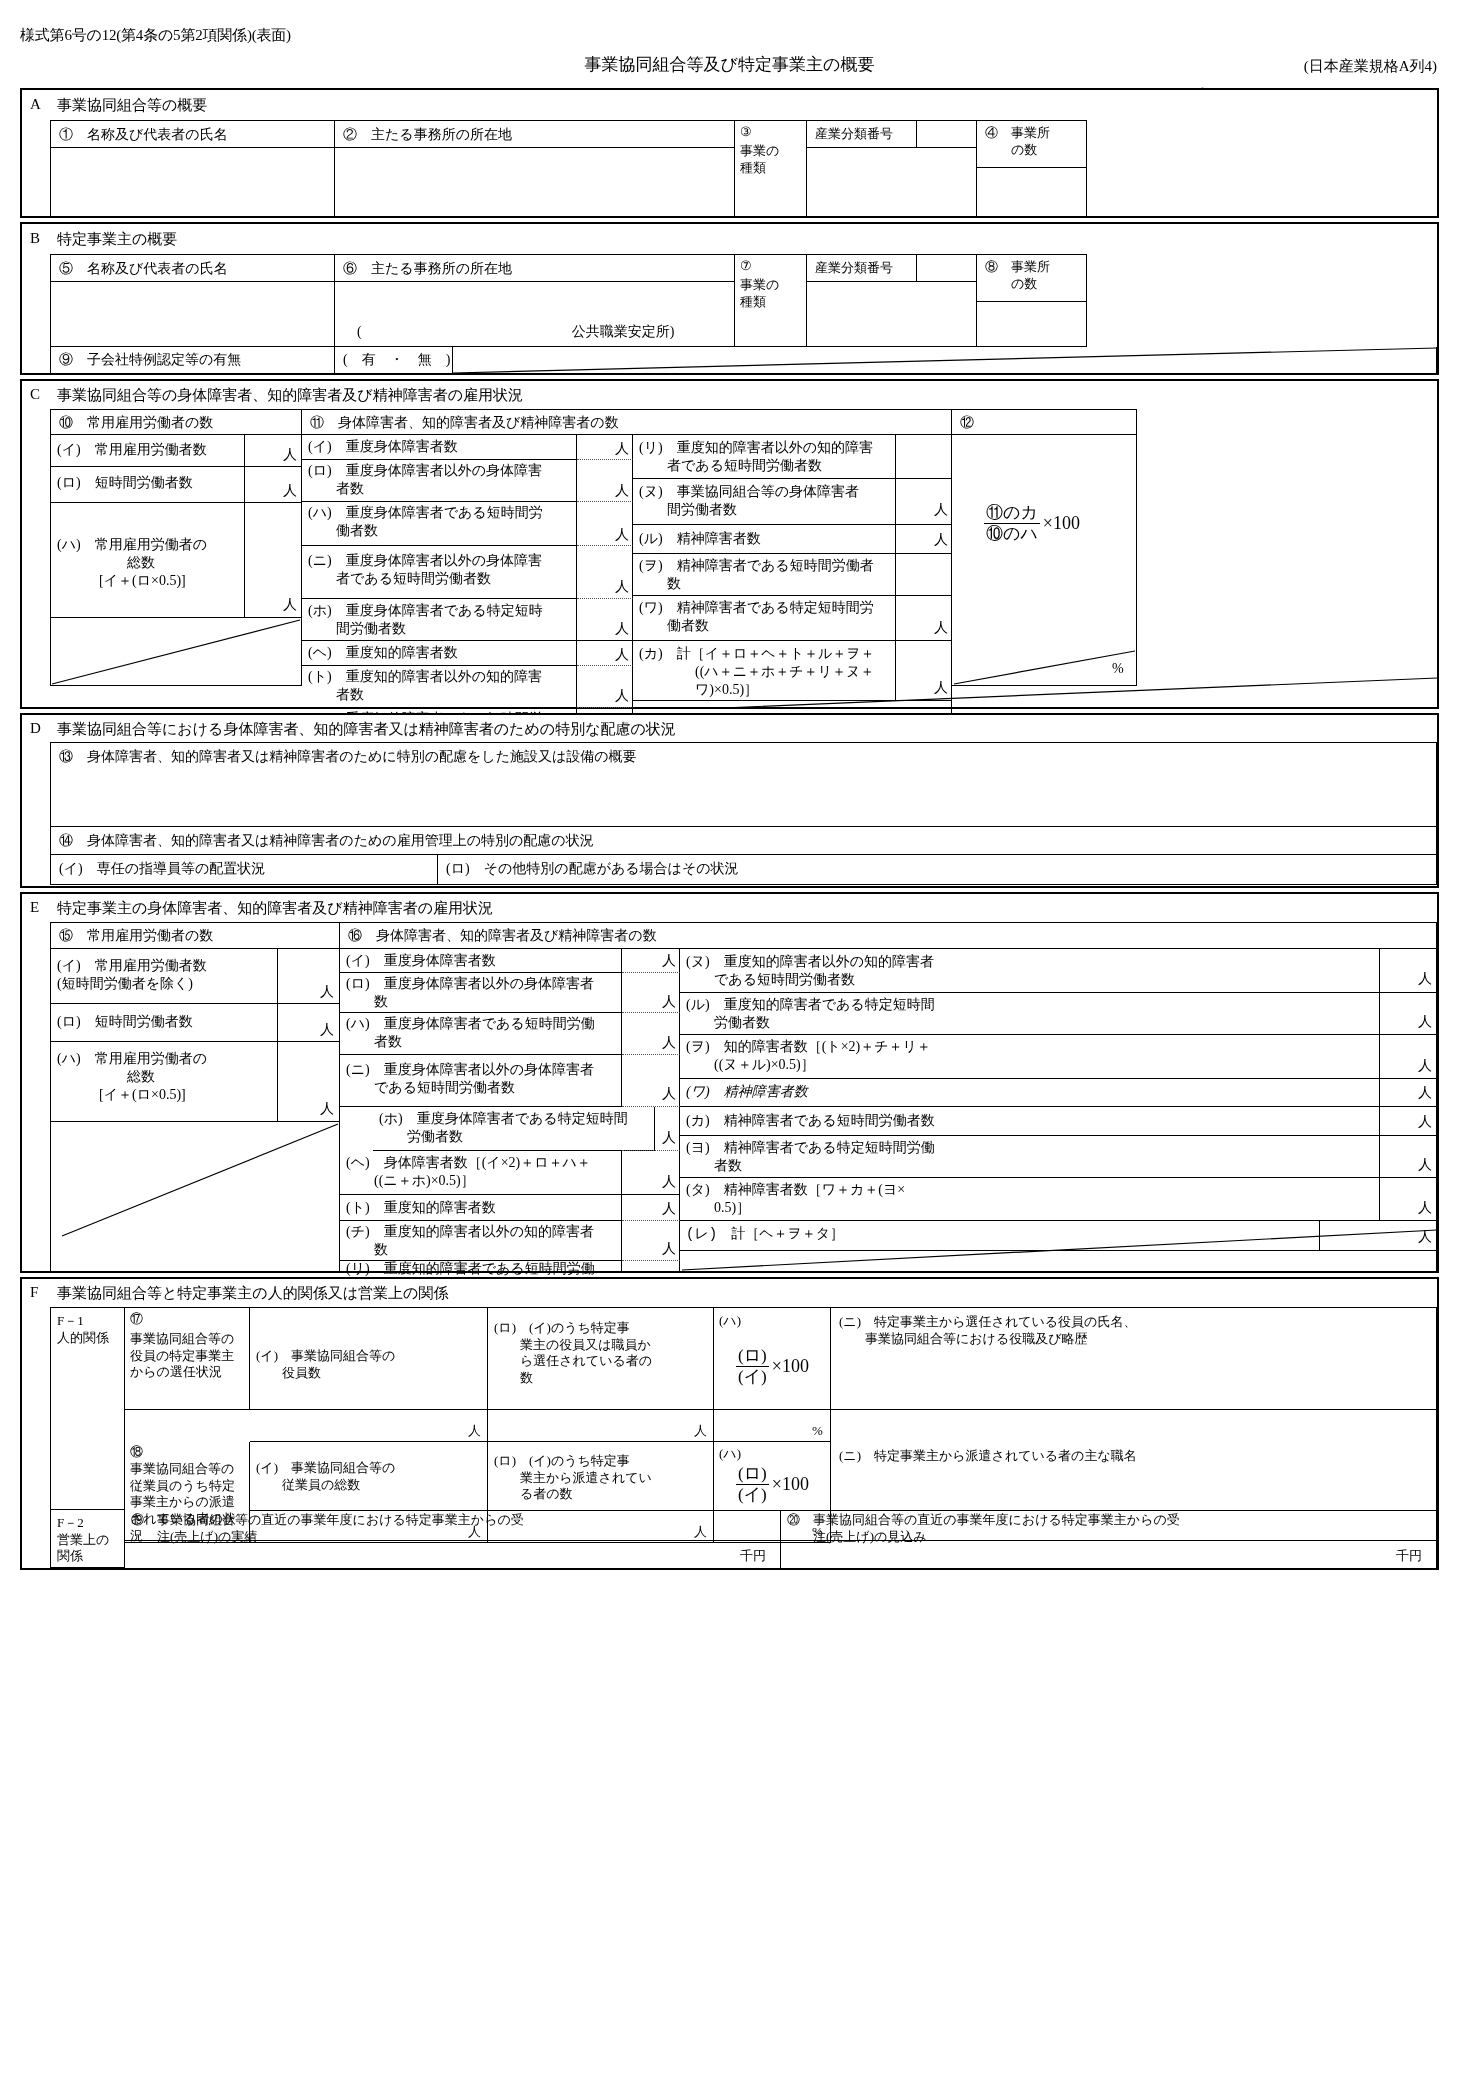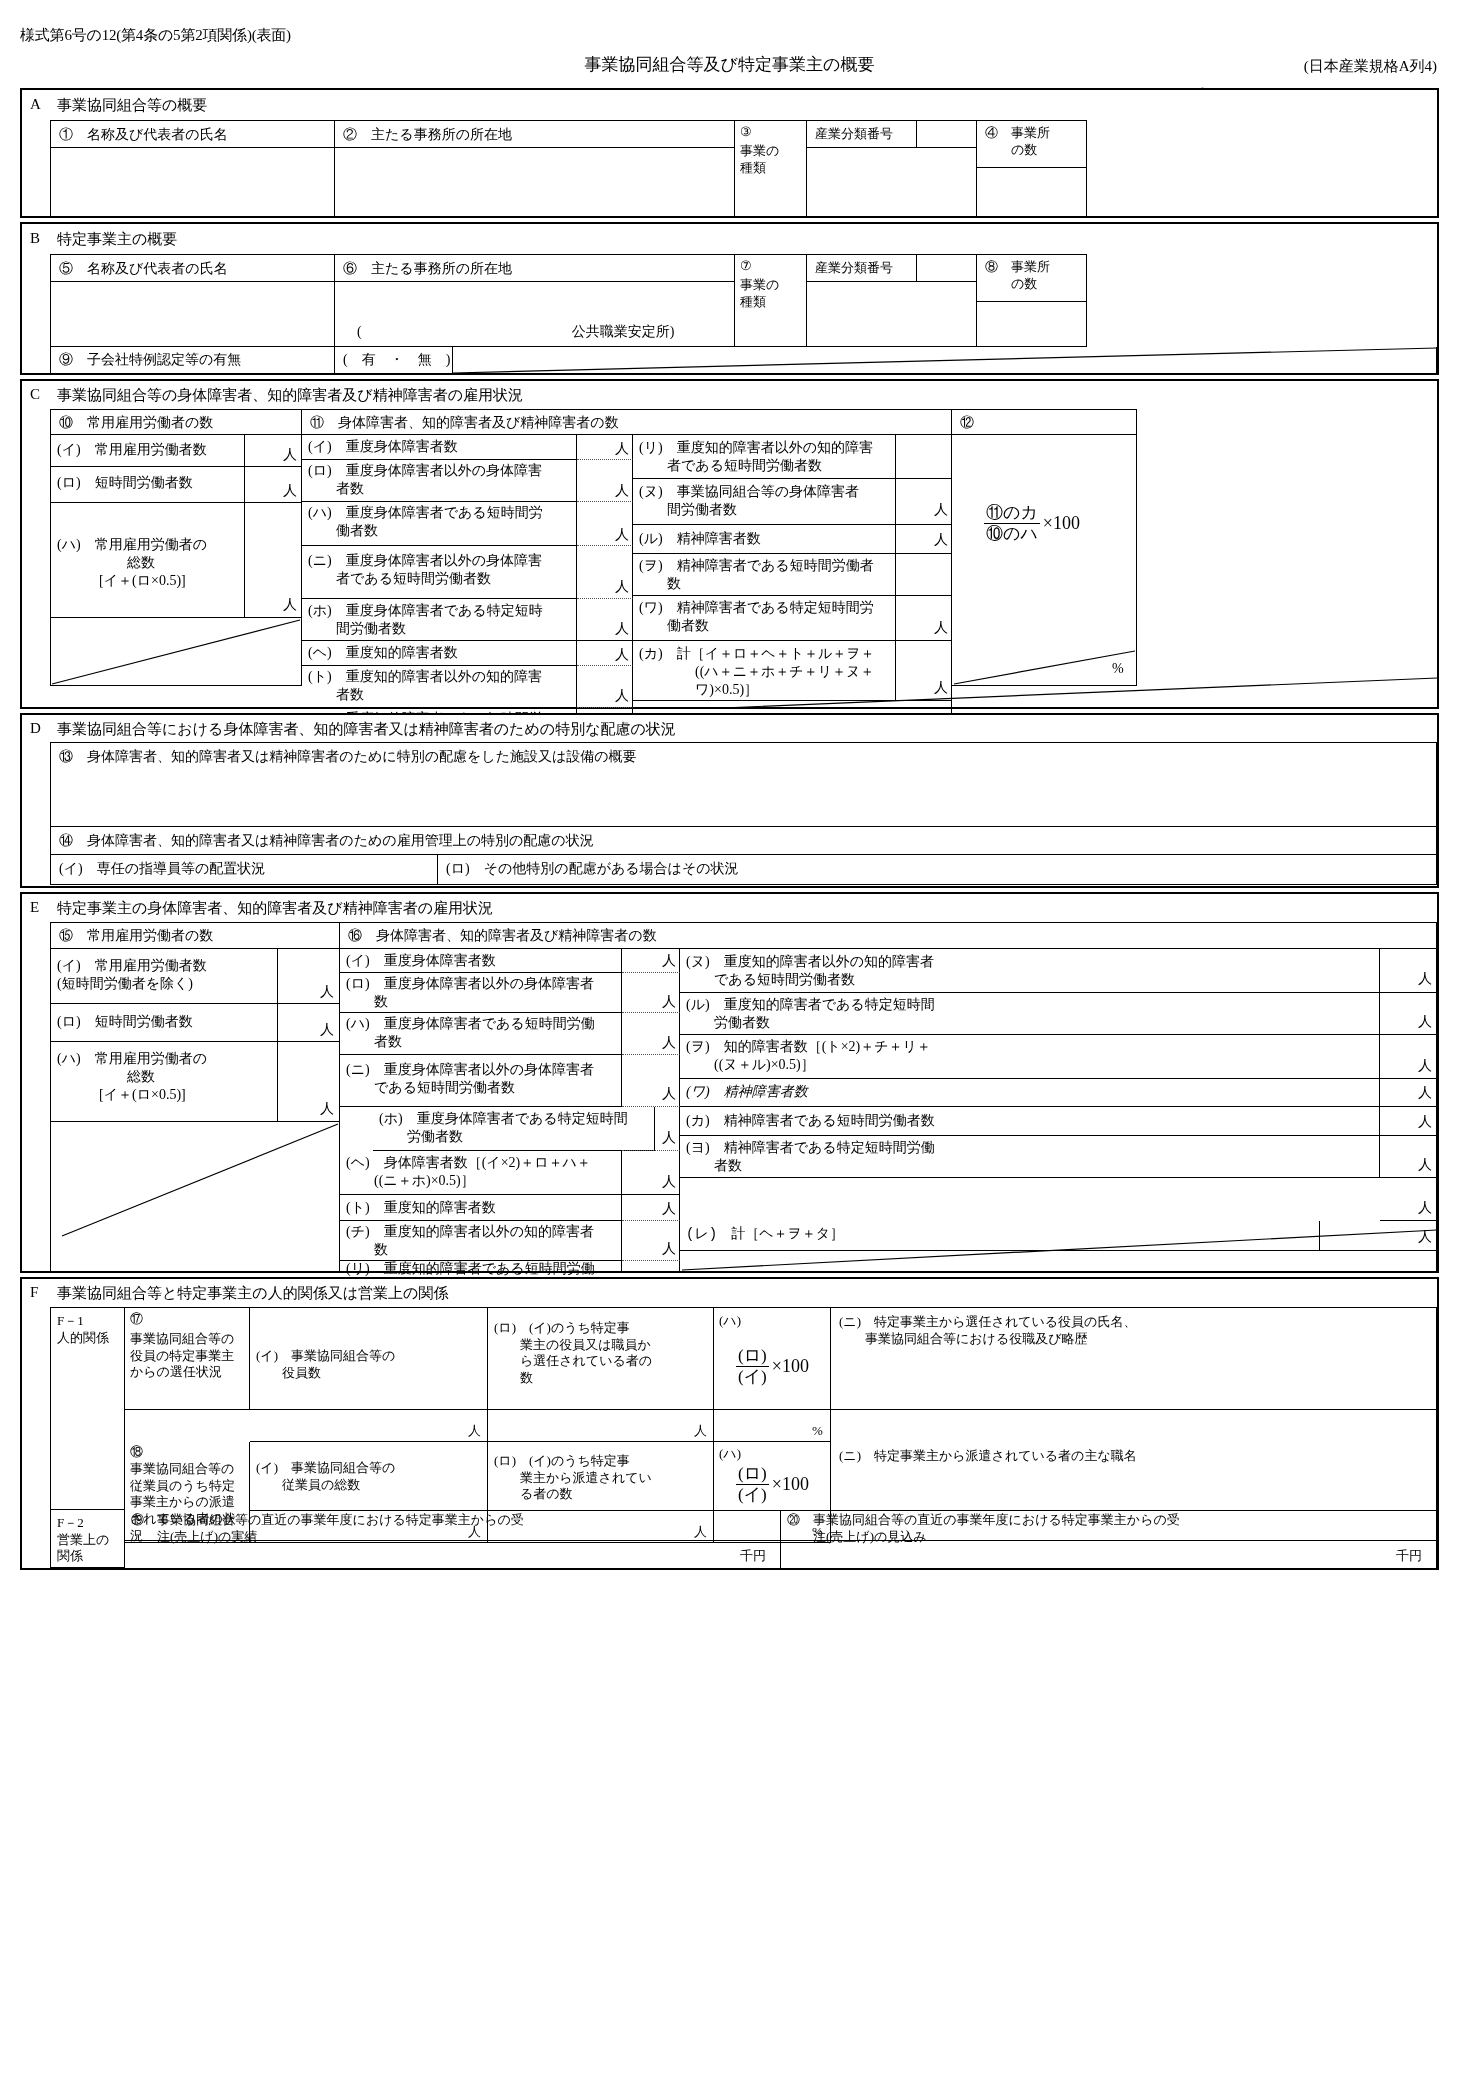--- a/index.html
+++ b/index.html
@@ -472,20 +472,24 @@
     </div>
 
     <div class="bx t0 l0" style="left:658px; top:242px; width:700px; height:42px;">
       <div class="txt" style="left:6px; top:3px;">(ヨ)　精神障害者である特定短時間労働
 　　者数</div>
     </div>
     <div class="bx t0 l0" style="left:1358px; top:242px; width:57px; height:42px;">
       <div class="txt" style="left:38px; top:20px;">人</div>
     </div>
 
+    <div class="bx t0 l0" style="left:658px; top:284px; width:700px; height:43px;">
+      <div class="txt" style="left:6px; top:3px;">(タ)　精神障害者数［ワ＋カ＋(ヨ×
+　　0.5)］</div>
+    </div>
     <div class="bx t0 l0" style="left:1358px; top:284px; width:57px; height:43px;">
       <div class="txt" style="left:38px; top:21px;">人</div>
     </div>
 
     <div class="bx t0 l0" style="left:658px; top:327px; width:640px; height:30px;font-family:Liberation Mono, monospace;">
       <div class="txt" style="left:6px; top:5px;">(レ)　計［ヘ＋ヲ＋タ］</div>
     </div>
     <div class="bx t0 l0" style="left:1298px; top:327px; width:117px; height:30px;">
       <div class="txt" style="left:98px; top:7px;">人</div>
     </div>

